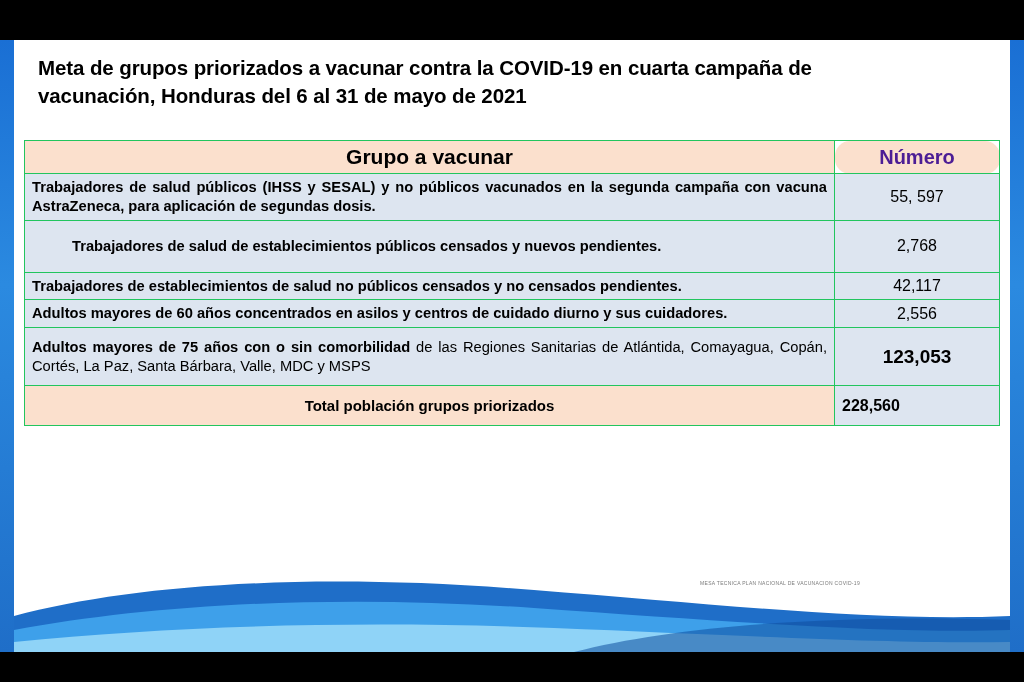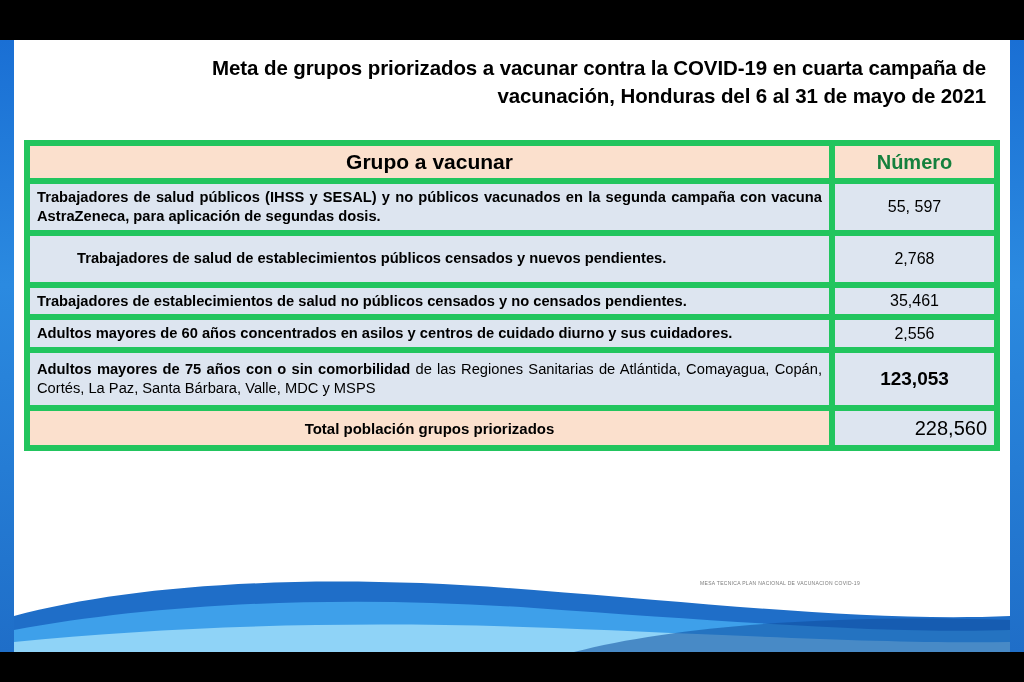--- a/index.html
+++ b/index.html
@@ -61,61 +61,62 @@
     overflow: hidden;
   }
 
   .title-block {
     position: absolute;
     left: 0;
     top: 0;
     width: 996px;
     padding: 14px 24px 6px 24px;
     box-sizing: border-box;
-    text-align: right;
+    text-align: left;
   }
   .title-line {
     font-size: 20.5px;
     font-weight: bold;
     color: #000000;
     line-height: 1.35;
     letter-spacing: -0.1px;
   }
 
   table.main-table {
     position: absolute;
     left: 10px;
     top: 100px;
     width: 976px;
     border-collapse: collapse;
     table-layout: fixed;
   }
   table.main-table td, table.main-table th {
-    border: 6px solid #22c55e;
+    border: 1px solid #22c55e;
     vertical-align: middle;
     padding: 4px 7px;
     box-sizing: border-box;
   }
 
   th.head-group {
     background: #fbe0cd;
     font-size: 21px;
     font-weight: bold;
     text-align: center;
     color: #000;
     height: 32px;
   }
   th.head-number {
     background: #fbe0cd;
     font-size: 20px;
     font-weight: bold;
     text-align: center;
-    color: #15803d;
+    color: #4c1d95;
     width: 165px;
     height: 32px;
+    border-radius: 15px;
   }
 
   td.group-cell {
     background: #dde5f0;
     font-size: 14.7px;
     color: #000;
     line-height: 1.28;
     text-align: justify;
   }
   td.num-cell {
@@ -133,23 +134,23 @@
   td.total-cell {
     background: #fbe0cd;
     font-size: 15px;
     font-weight: bold;
     text-align: center;
     color: #000;
     height: 40px;
   }
   td.total-num {
     background: #dde5f0;
-    font-size: 20px;
-    font-weight: normal;
-    text-align: right;
+    font-size: 16px;
+    font-weight: bold;
+    text-align: left;
     color: #000;
     width: 165px;
   }
 
   .b { font-weight: bold; }
   .tiny-credit {
     position: absolute;
     right: 150px;
     bottom: 66px;
     font-size: 5px;
@@ -192,21 +193,21 @@
         <tr>
           <td class="group-cell"><span class="b">Trabajadores de salud públicos (IHSS y SESAL) y no públicos vacunados en la segunda campaña con vacuna AstraZeneca, para aplicación de segundas dosis.</span></td>
           <td class="num-cell">55, 597</td>
         </tr>
         <tr>
           <td class="group-cell" style="height:52px;padding-left:47px;"><span class="b">Trabajadores de salud de establecimientos públicos censados y nuevos pendientes.</span></td>
           <td class="num-cell">2,768</td>
         </tr>
         <tr>
           <td class="group-cell"><span class="b">Trabajadores de establecimientos de salud no públicos censados y no censados pendientes.</span></td>
-          <td class="num-cell">35,461</td>
+          <td class="num-cell">42,117</td>
         </tr>
         <tr>
           <td class="group-cell"><span class="b">Adultos mayores de 60 años concentrados en asilos y centros de cuidado diurno y sus cuidadores.</span></td>
           <td class="num-cell">2,556</td>
         </tr>
         <tr>
           <td class="group-cell" style="height:58px;"><span class="b">Adultos mayores de 75 años con o sin comorbilidad</span><span> de las Regiones Sanitarias de Atlántida, Comayagua, Copán, Cortés, La Paz, Santa Bárbara, Valle, MDC y MSPS</span></td>
           <td class="num-cell big">123,053</td>
         </tr>
         <tr>

